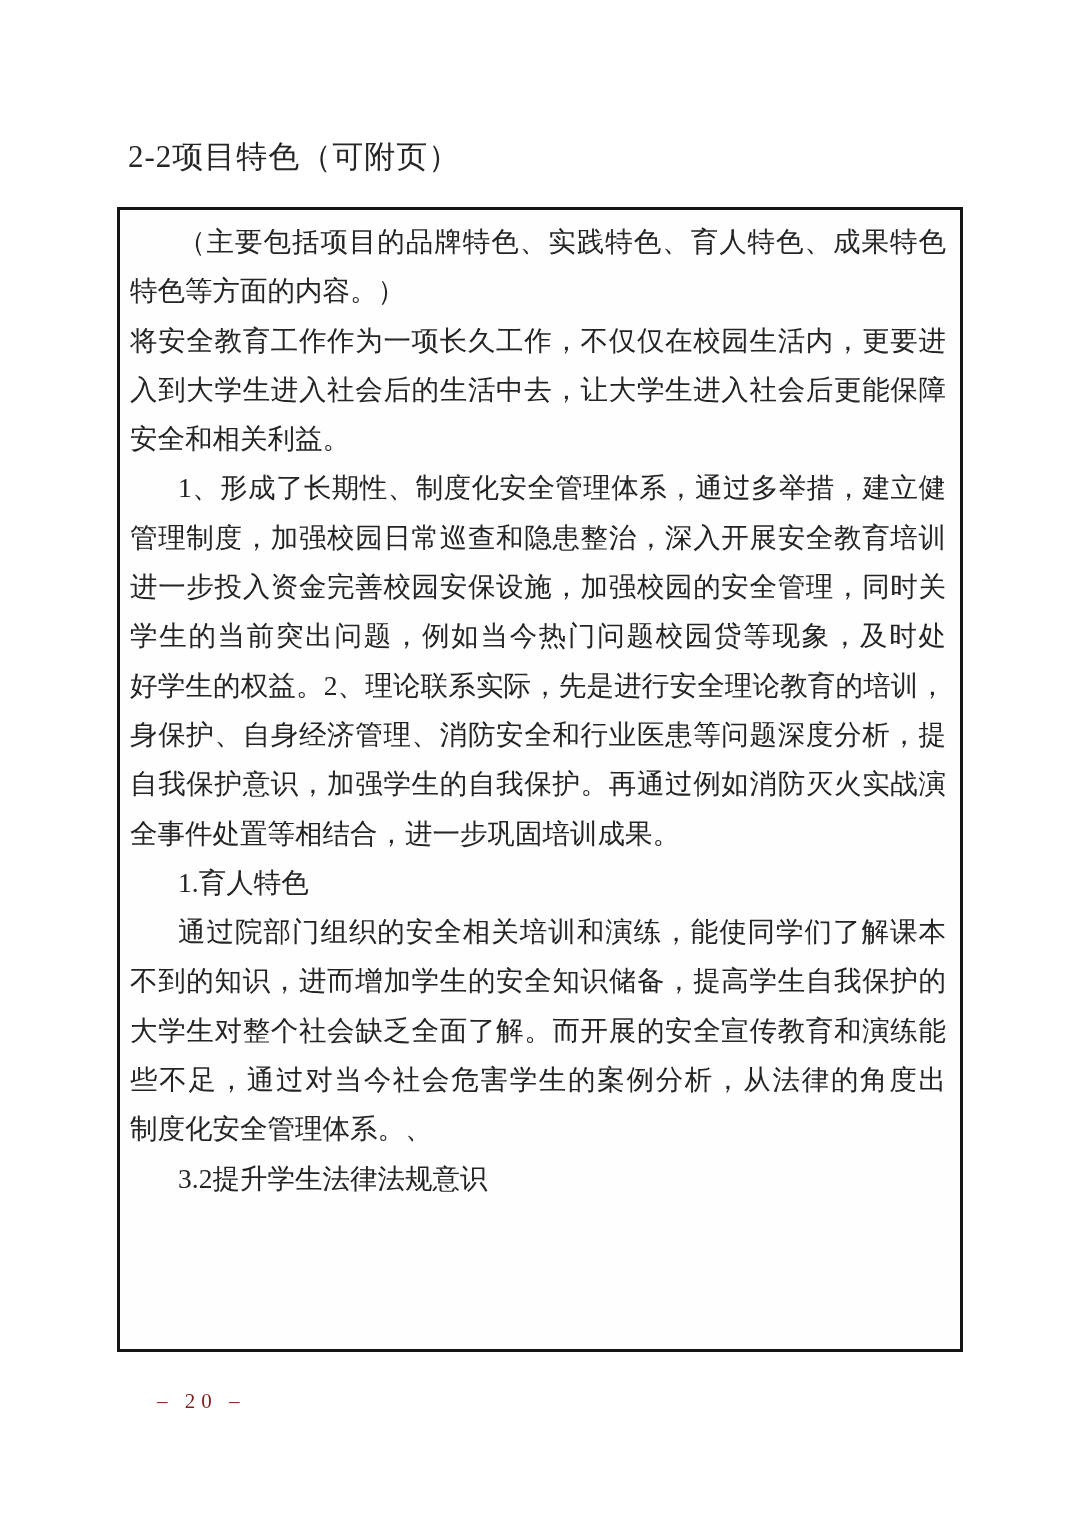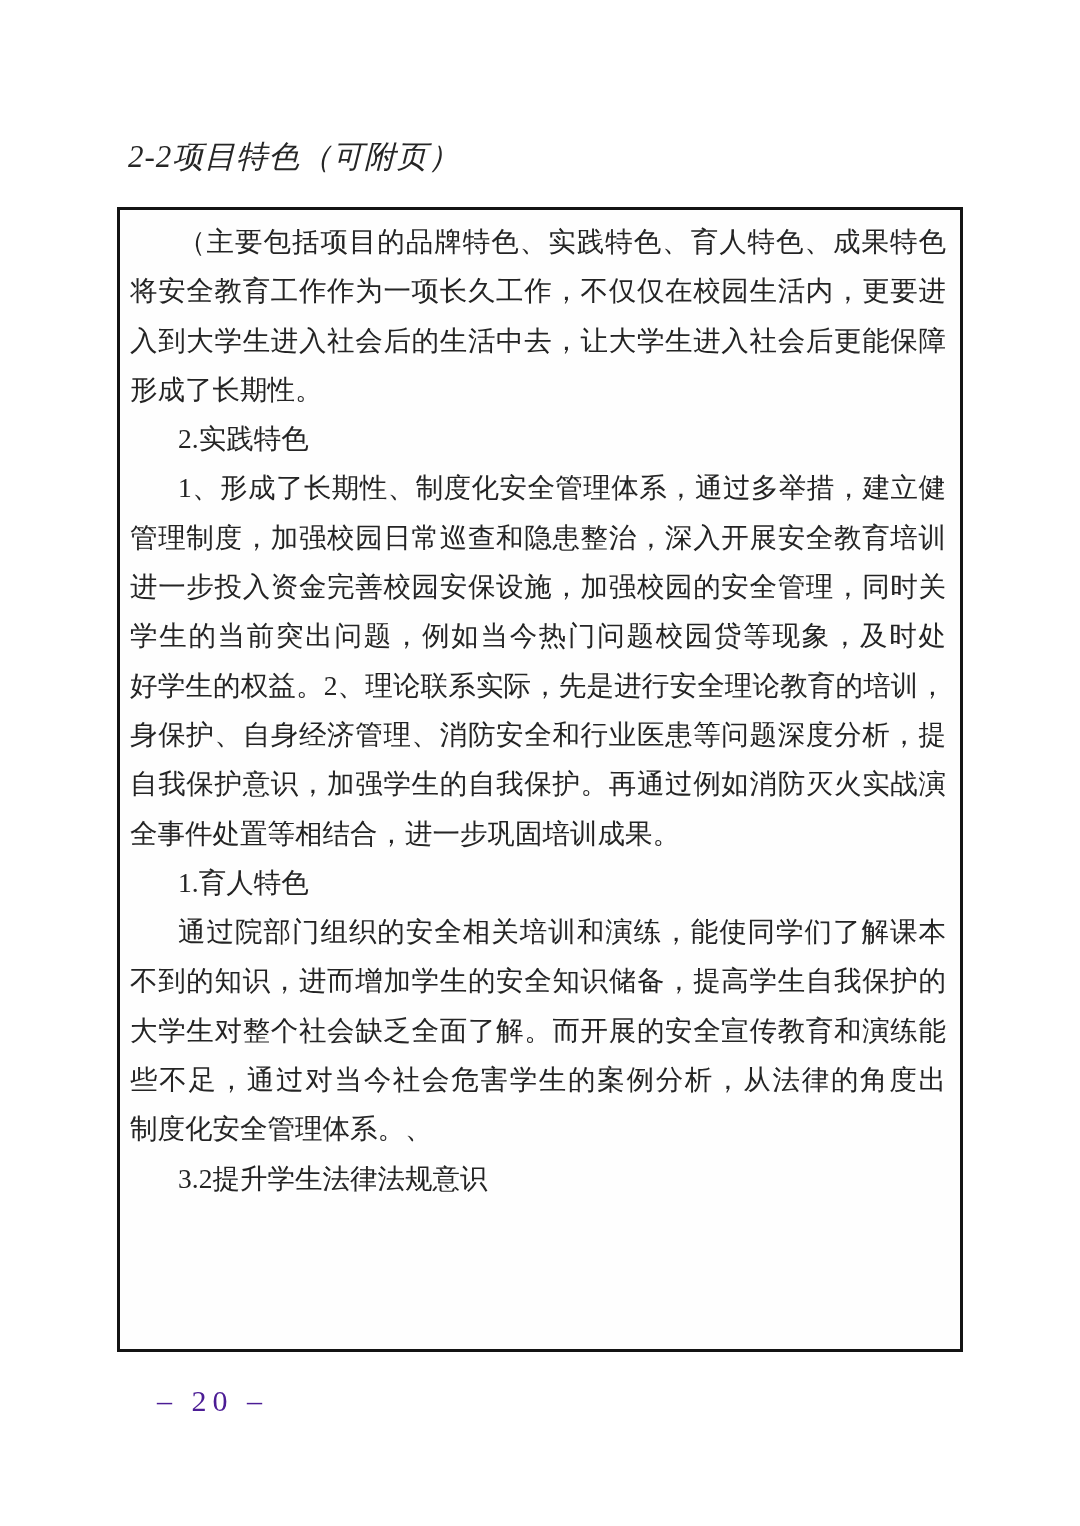--- a/index.html
+++ b/index.html
@@ -17,21 +17,20 @@
   }
   .doc-title {
     position: absolute;
     left: 128px;
     top: 136px;
     font-size: 31px;
     line-height: 42px;
     letter-spacing: 1px;
     color: #262626;
     white-space: nowrap;
-    font-style: italic;
   }
   .features-box {
     position: absolute;
     left: 117px;
     top: 207px;
     width: 846px;
     height: 1145px;
     border: 3px solid #141414;
     box-sizing: border-box;
     padding: 7px 14px 0 10px;
@@ -57,38 +56,38 @@
     word-break: break-all;
   }
   .line.fill.indent {
     padding-left: 0;
     text-indent: 48px;
   }
   .page-number {
     position: absolute;
     left: 157px;
     top: 1384px;
-    font-size: 30px;
+    font-size: 21px;
     line-height: 34px;
     letter-spacing: 6px;
-    color: #4c1d95;
+    color: #7f1d1d;
     white-space: nowrap;
   }
 </style>
 </head>
 <body>
 
 <div class="doc-title">2-2项目特色（可附页）</div>
 
 <div class="features-box">
     <div class="line indent fill">（主要包括项目的品牌特色、实践特色、育人特色、成果特色以及创新</div>
+    <div class="line">特色等方面的内容。）</div>
     <div class="line fill">将安全教育工作作为一项长久工作，不仅仅在校园生活内，更要进一步融</div>
     <div class="line fill">入到大学生进入社会后的生活中去，让大学生进入社会后更能保障自身的</div>
-    <div class="line">形成了长期性。</div>
-    <div class="line indent">2.实践特色</div>
+    <div class="line">安全和相关利益。</div>
     <div class="line indent fill">1、形成了长期性、制度化安全管理体系，通过多举措，建立健全安全</div>
     <div class="line fill">管理制度，加强校园日常巡查和隐患整治，深入开展安全教育培训演练，</div>
     <div class="line fill">进一步投入资金完善校园安保设施，加强校园的安全管理，同时关注校园</div>
     <div class="line fill">学生的当前突出问题，例如当今热门问题校园贷等现象，及时处理，保障</div>
     <div class="line fill">好学生的权益。2、理论联系实际，先是进行安全理论教育的培训，通过人</div>
     <div class="line fill">身保护、自身经济管理、消防安全和行业医患等问题深度分析，提高学生</div>
     <div class="line fill">自我保护意识，加强学生的自我保护。再通过例如消防灭火实战演练和安</div>
     <div class="line">全事件处置等相结合，进一步巩固培训成果。</div>
     <div class="line indent">1.育人特色</div>
     <div class="line indent fill">通过院部门组织的安全相关培训和演练，能使同学们了解课本上学习</div>

